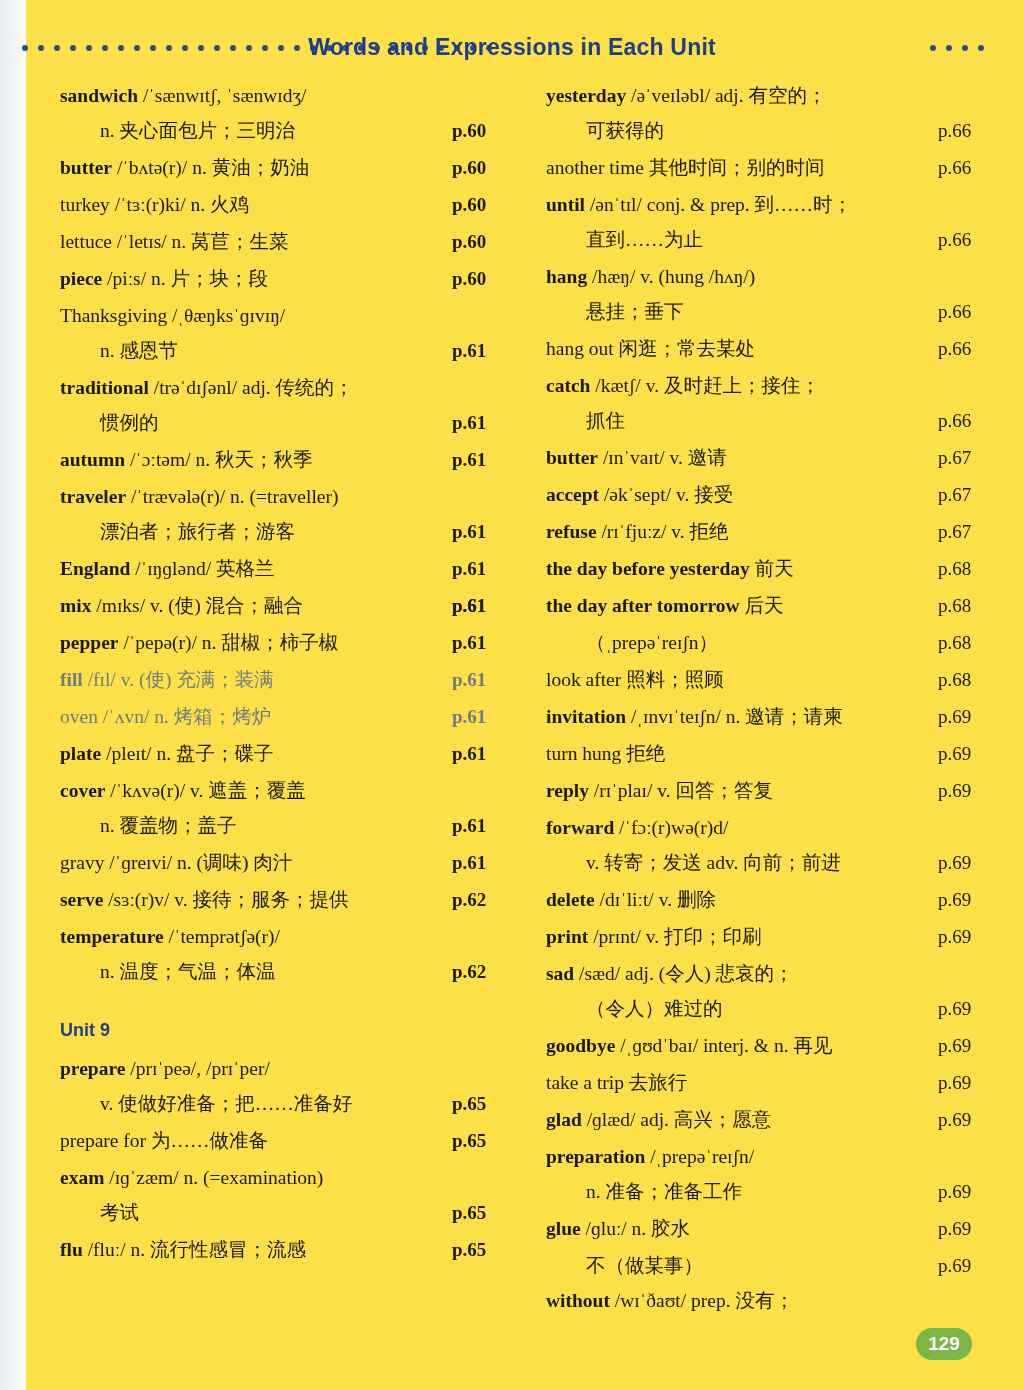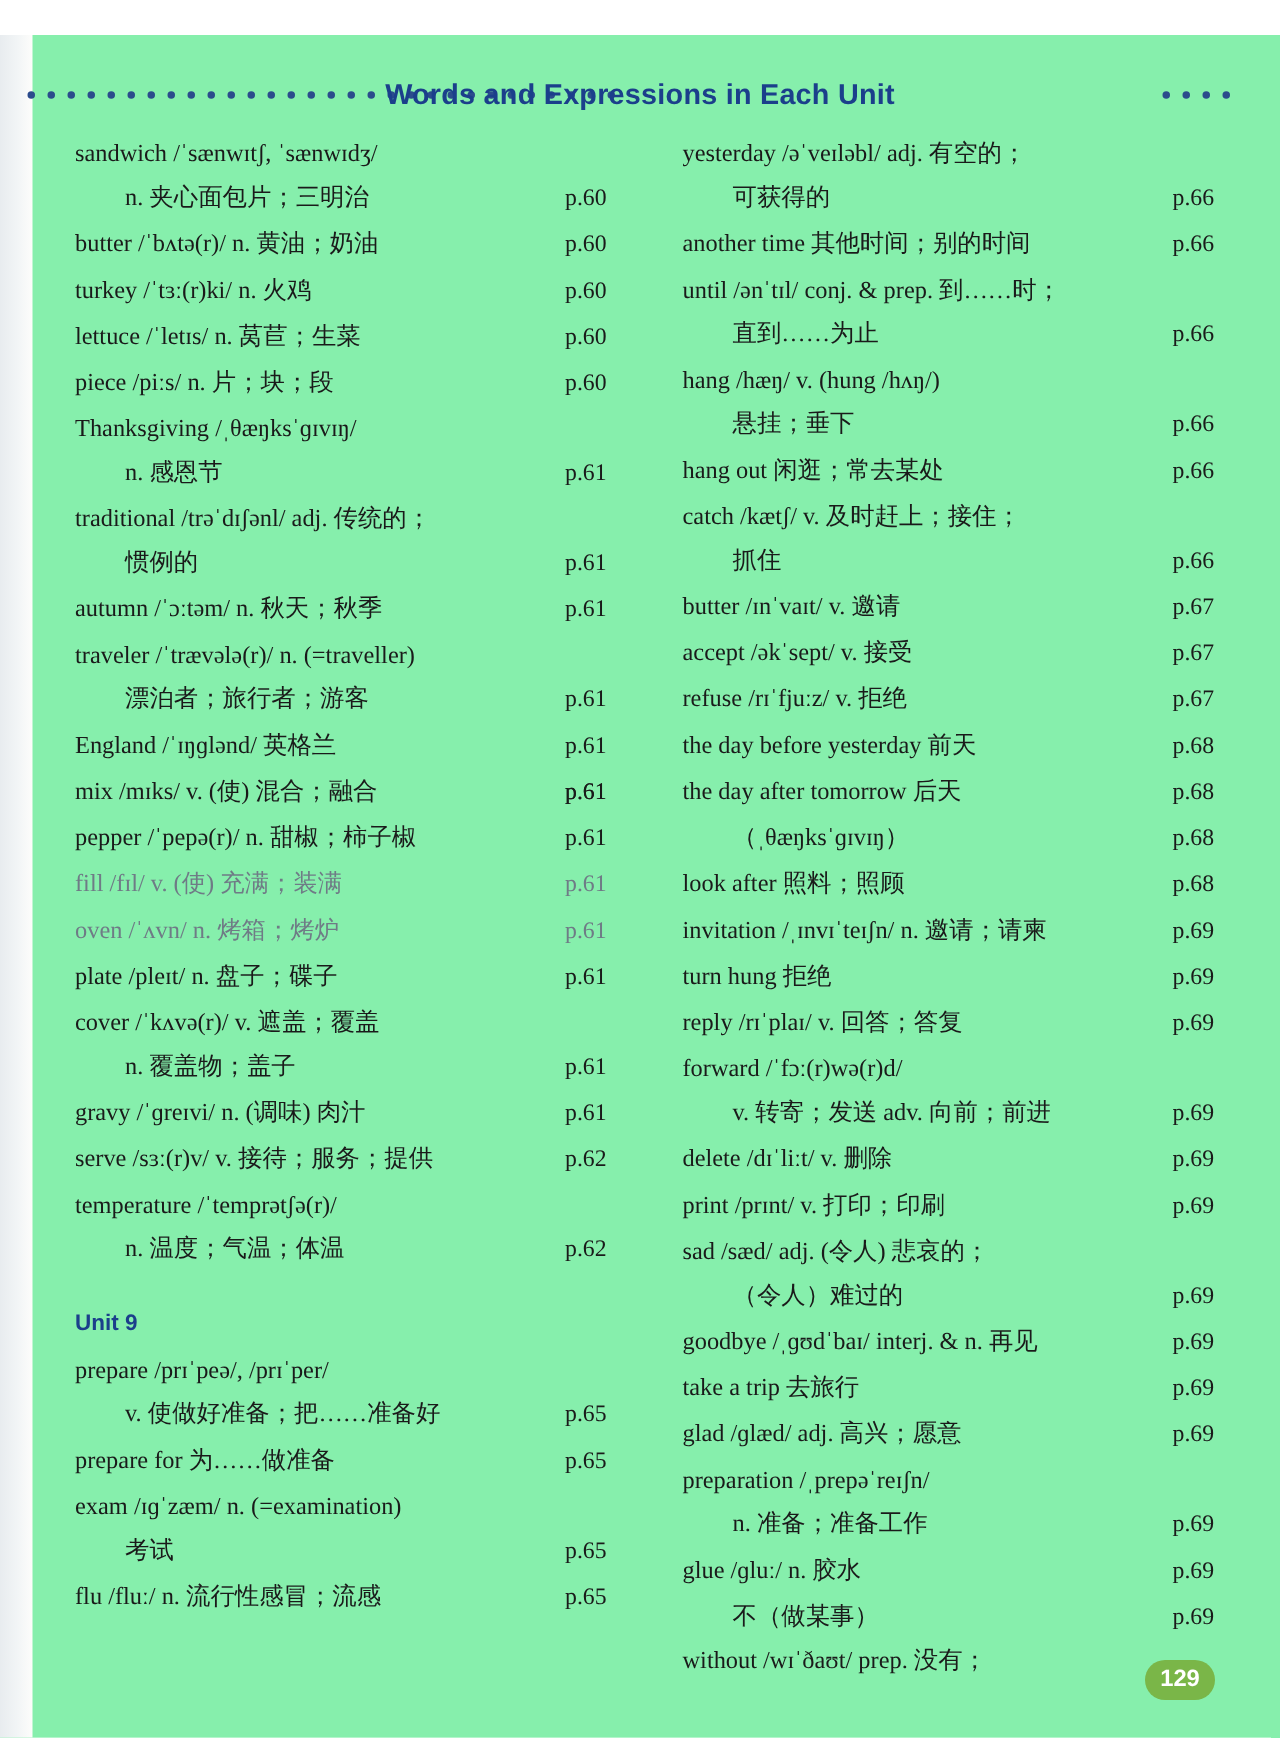--- a/index.html
+++ b/index.html
@@ -11,22 +11,21 @@
     width: 1024px;
     height: 1390px;
     position: relative;
     font-family: "Liberation Serif", serif;
     color: #1a1a1a;
     overflow: hidden;
   }
   .page {
     position: absolute;
     inset: 0;
-    background: #86efac;
-    margin-top: 28px;
+    background: #fde047;
   }
   
   .edge-band {
     position: absolute;
     left: 0; top: 0; bottom: 0;
     width: 26px;
     background: linear-gradient(to right, #e8ecef 0%, #f2f5f6 55%, #fdfdfb 100%);
   }
   .header {
     position: absolute;
@@ -97,24 +96,24 @@
     white-space: nowrap;
   }
   .line.indent {
     padding-left: 40px;
   }
   .page-ref {
     position: absolute;
     font-family: "Liberation Serif", serif;
     font-size: 19px;
   }
-  .col-left .page-ref { left: 392px; }
+  .col-left .page-ref { left: 392px; font-weight: bold; }
   .col-right .page-ref { left: 392px; }
   .hw {
-    font-weight: normal;
+    font-weight: bold;
   }
   .light {
     color: #6f7b86;
   }
   .unit-head {
     font-family: "Liberation Sans", sans-serif;
     font-weight: bold;
     font-size: 18px;
     color: #1b3f8b;
     margin-top: 26px;
@@ -304,21 +303,21 @@
         <div class="entry">
           <div class="line"><span><span class="hw">refuse</span><span> /rɪˈfjuːz/ v. 拒绝</span></span><span class="page-ref">p.67</span></div>
         </div>
         <div class="entry">
           <div class="line"><span><span class="hw">the day before yesterday</span><span>  前天</span></span><span class="page-ref">p.68</span></div>
         </div>
         <div class="entry">
           <div class="line"><span><span class="hw">the day after tomorrow</span><span>  后天</span></span><span class="page-ref">p.68</span></div>
         </div>
         <div class="entry">
-          <div class="line indent"><span>（ˌθæŋksˈɡɪvɪŋ）</span><span class="page-ref">p.68</span></div>
+          <div class="line indent"><span>（ˌprepəˈreɪʃn）</span><span class="page-ref">p.68</span></div>
         </div>
         <div class="entry">
           <div class="line"><span>look after  照料；照顾</span><span class="page-ref">p.68</span></div>
         </div>
         <div class="entry">
           <div class="line"><span><span class="hw">invitation</span><span> /ˌɪnvɪˈteɪʃn/ n. 邀请；请柬</span></span><span class="page-ref">p.69</span></div>
         </div>
         <div class="entry">
           <div class="line"><span>turn hung  拒绝</span><span class="page-ref">p.69</span></div>
         </div>

